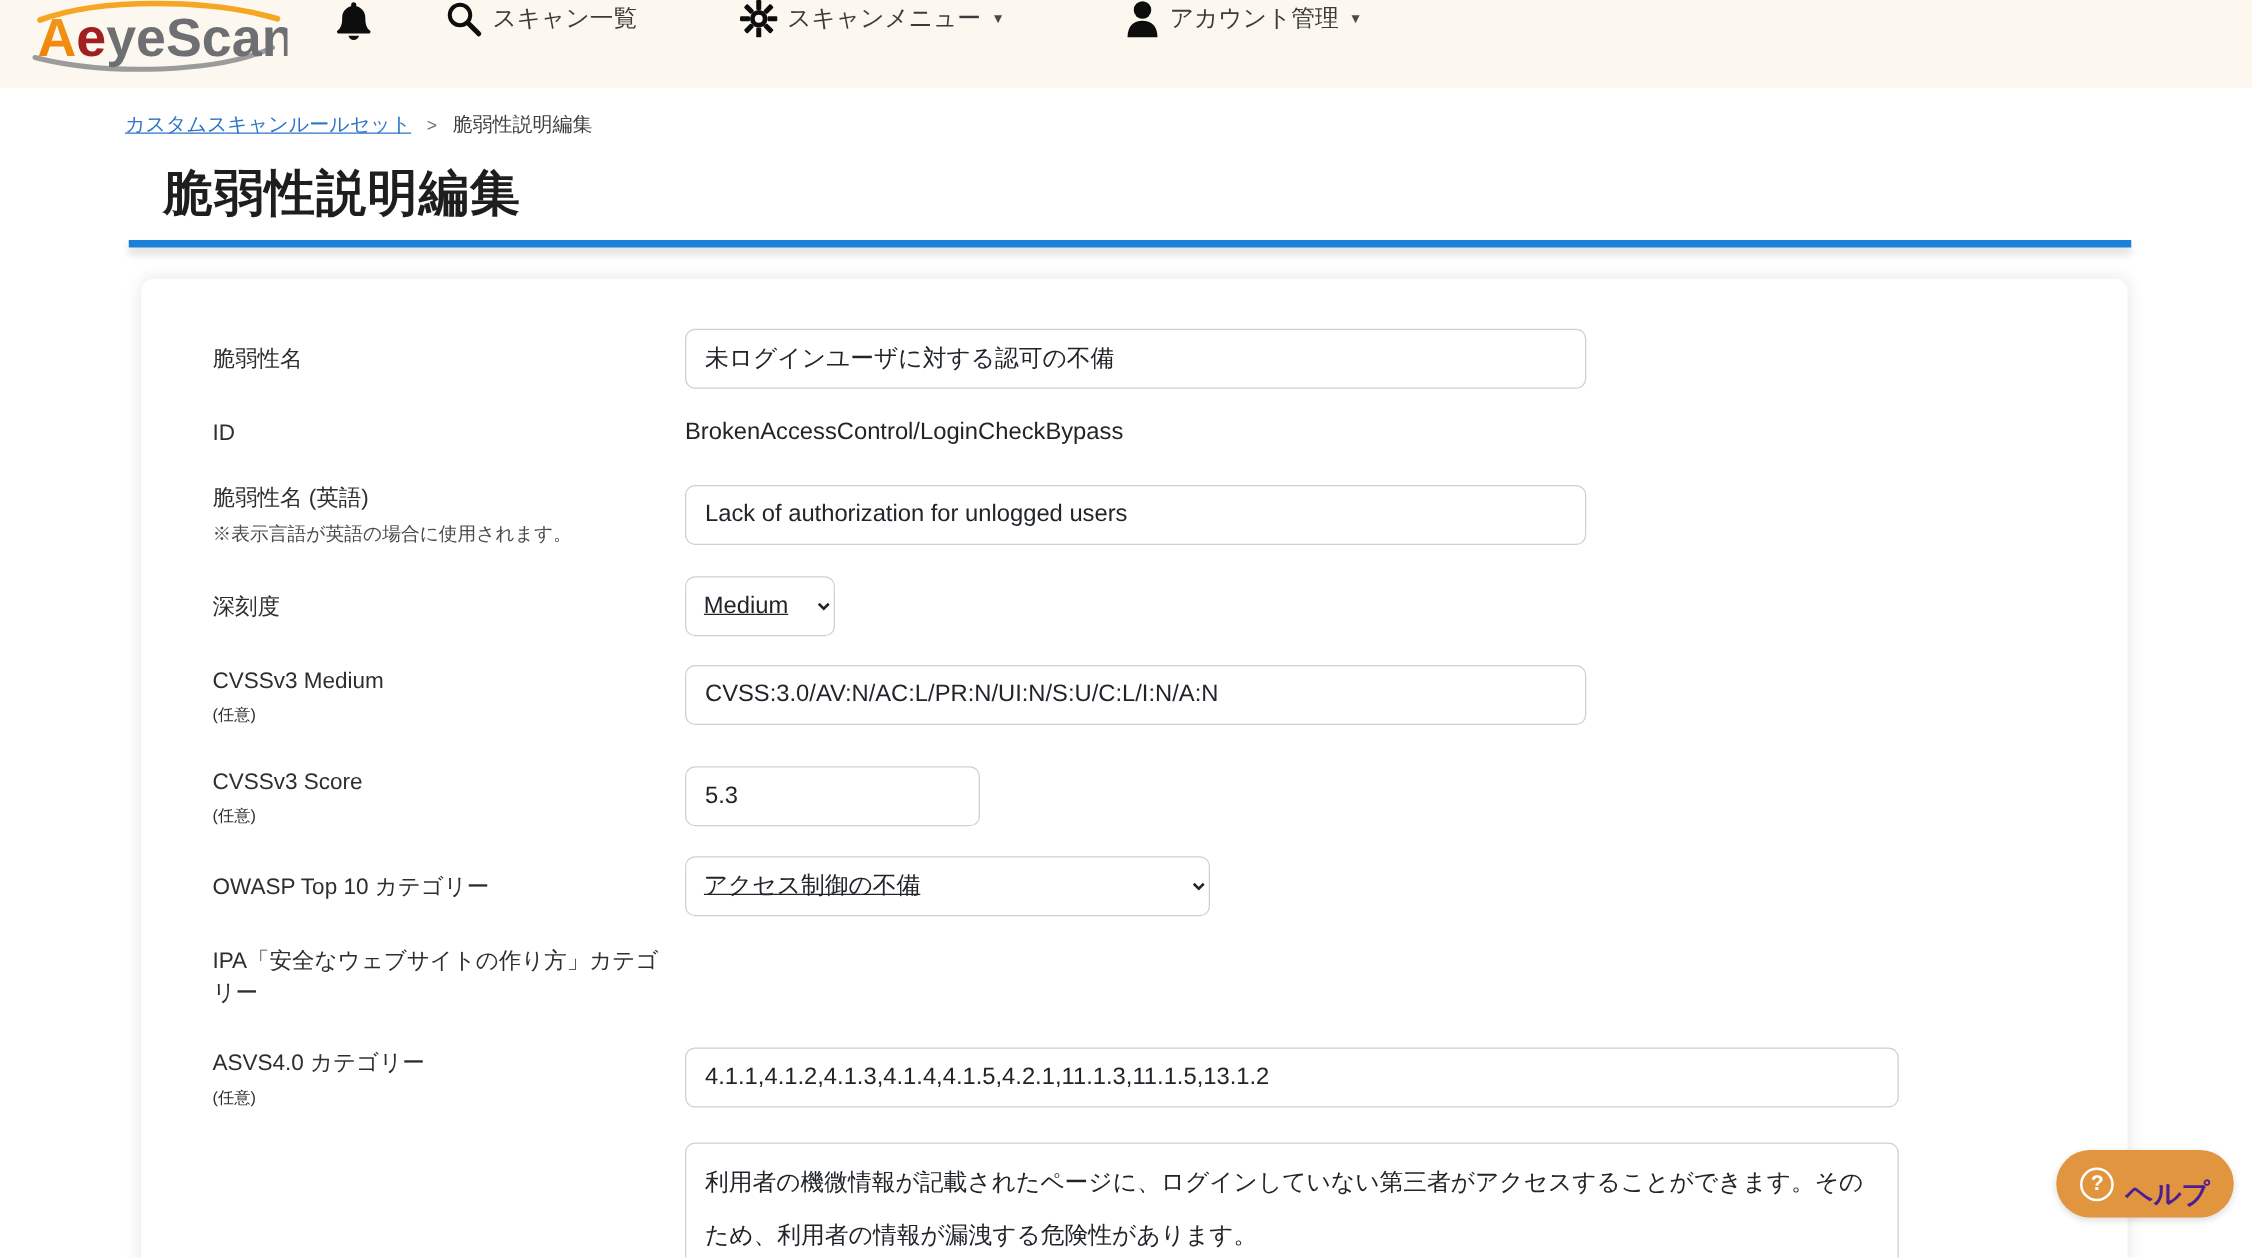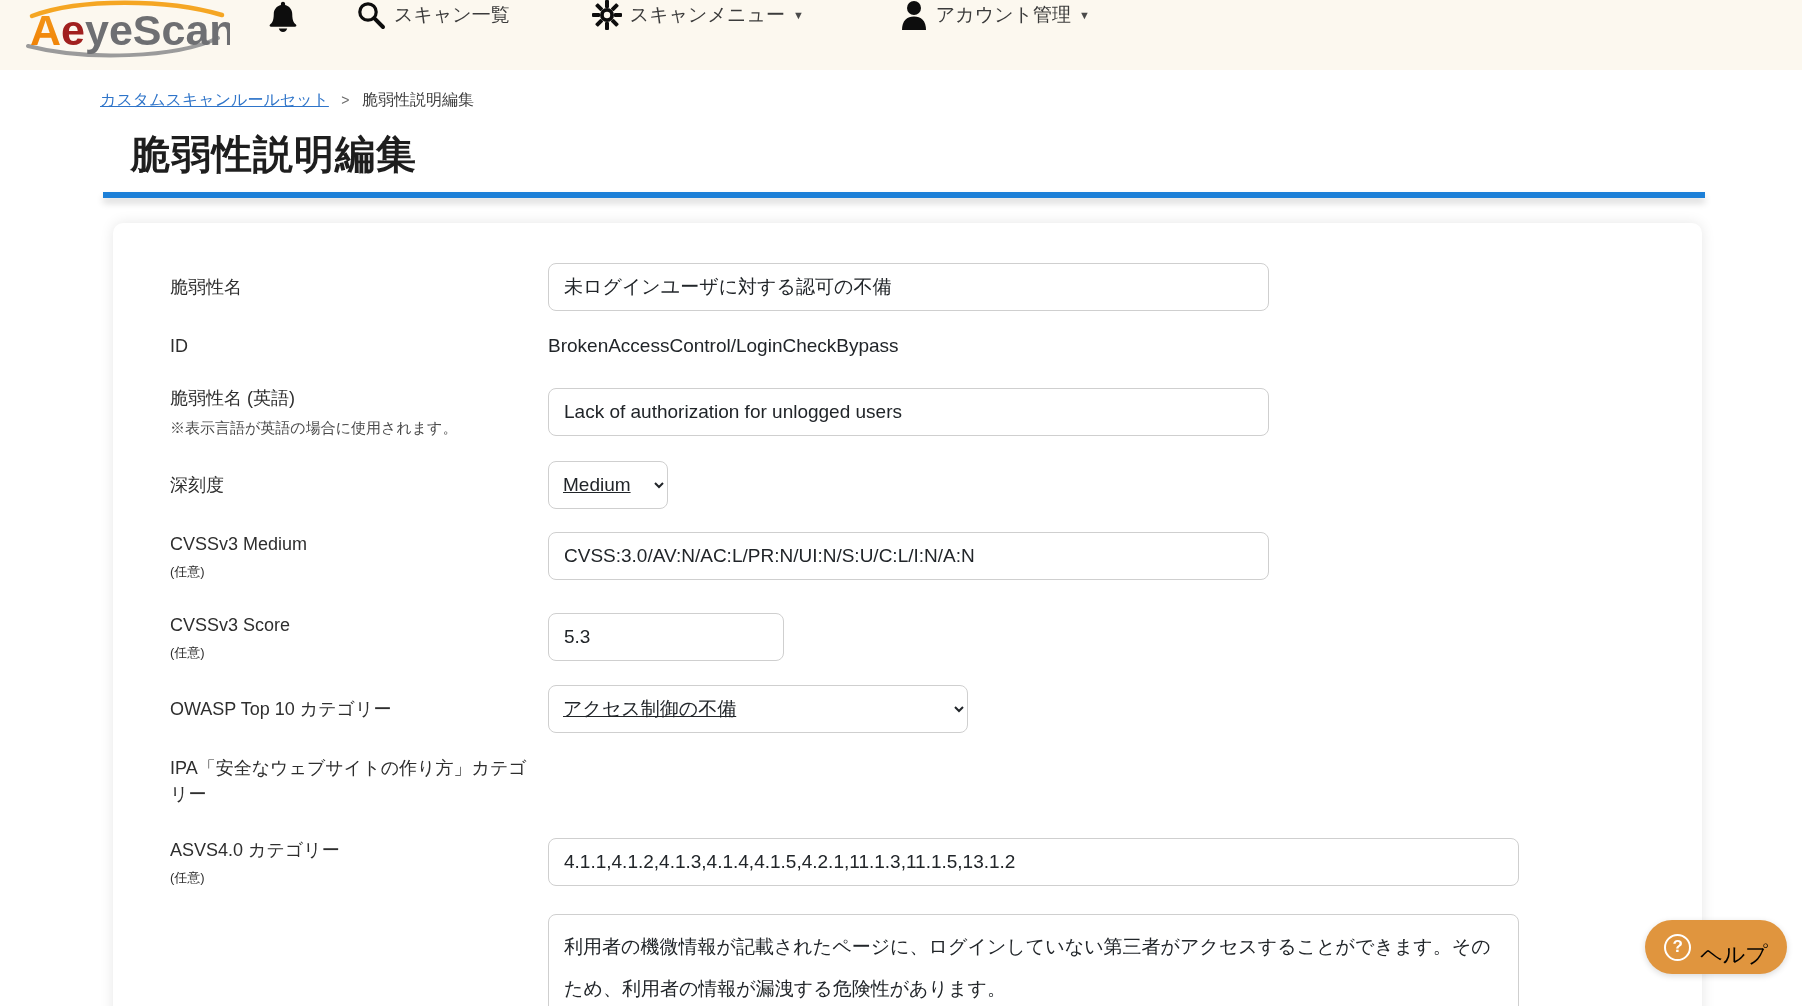--- a/index.html
+++ b/index.html
@@ -55,21 +55,21 @@
   .idrow  { margin-bottom:26px; }
 
   
   .help-btn { position:fixed; right:15px; bottom:32px; width:142px; height:54px;
               background:#e0953e; border-radius:28px; display:flex; align-items:center;
               justify-content:center; gap:9px; cursor:pointer;
               box-shadow:0 2px 6px rgba(0,0,0,0.15); }
   .help-q { width:27px; height:27px; border:2px solid #ffffff; border-radius:50%;
             color:#ffffff; font-size:17px; font-weight:bold; display:flex;
             align-items:center; justify-content:center; }
-  .help-label { color:#000000; font-size:22px; font-weight:normal;margin-top:16px; }
+  .help-label { color:#4c1d95; font-size:22px; font-weight:bold;margin-top:16px; }
 </style>
 </head>
 <body>
 
 <header class="topbar">
 
   <div class="logo">
     <svg viewBox="0 0 212 58" width="212" height="58">
       <defs>
         <linearGradient id="agrad" x1="0" y1="1" x2="1" y2="0">

